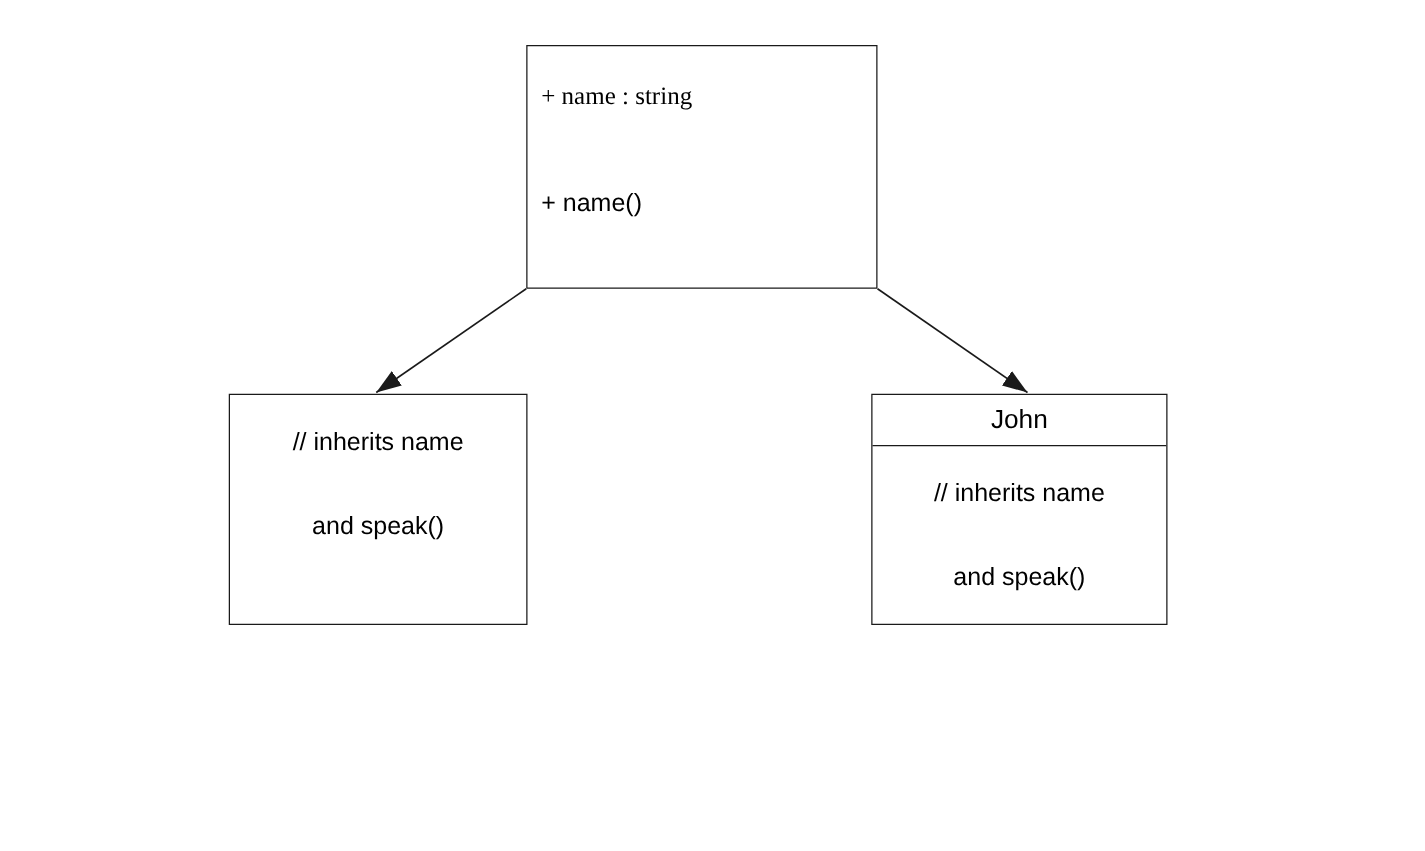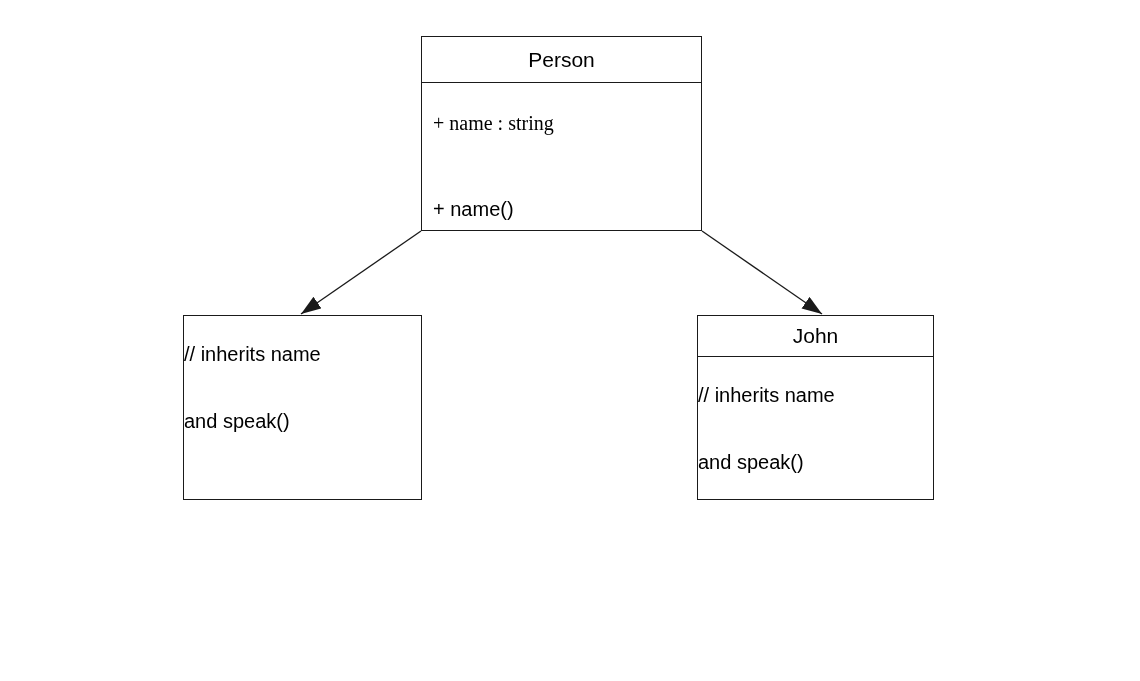--- a/index.html
+++ b/index.html
@@ -60,21 +60,21 @@
   .john-box  { left: 183px; width: 239px; }
   .anna-box  { left: 697px; width: 237px; }
   .child-box .class-header { height: 41px; }
   .child-body {
     box-sizing: border-box;
     width: 100%;
     height: 143px;
     display: flex;
     flex-direction: column;
     justify-content: center;
-    align-items: flex-start;
+    align-items: center;
     text-align: center;
     line-height: 29px;
     gap: 38px;
   }
 </style>
 </head>
 <body>
 
 <div class="canvas">
 
@@ -82,21 +82,20 @@
     <defs>
       <marker id="arrowhead" markerUnits="userSpaceOnUse" markerWidth="22" markerHeight="16" refX="20" refY="7" orient="auto">
         <path d="M0,0 L20,7 L0,14 Z" fill="#1a1a1a"></path>
       </marker>
     </defs>
     <line x1="421" y1="231" x2="301" y2="314" stroke="#1a1a1a" stroke-width="1.3" marker-end="url(#arrowhead)"></line>
     <line x1="702" y1="231" x2="822" y2="314" stroke="#1a1a1a" stroke-width="1.3" marker-end="url(#arrowhead)"></line>
   </svg>
 
   <div class="class-box person-box">
-    <div class="class-header">Person</div>
     <div class="person-body">
       <div class="member-line attr-line">+ name : string</div>
       <div class="member-line method-line">+ name()</div>
     </div>
   </div>
 
   <div class="class-box child-box john-box">
     <div class="child-body">
       <div>// inherits name</div>
       <div>and speak()</div>

